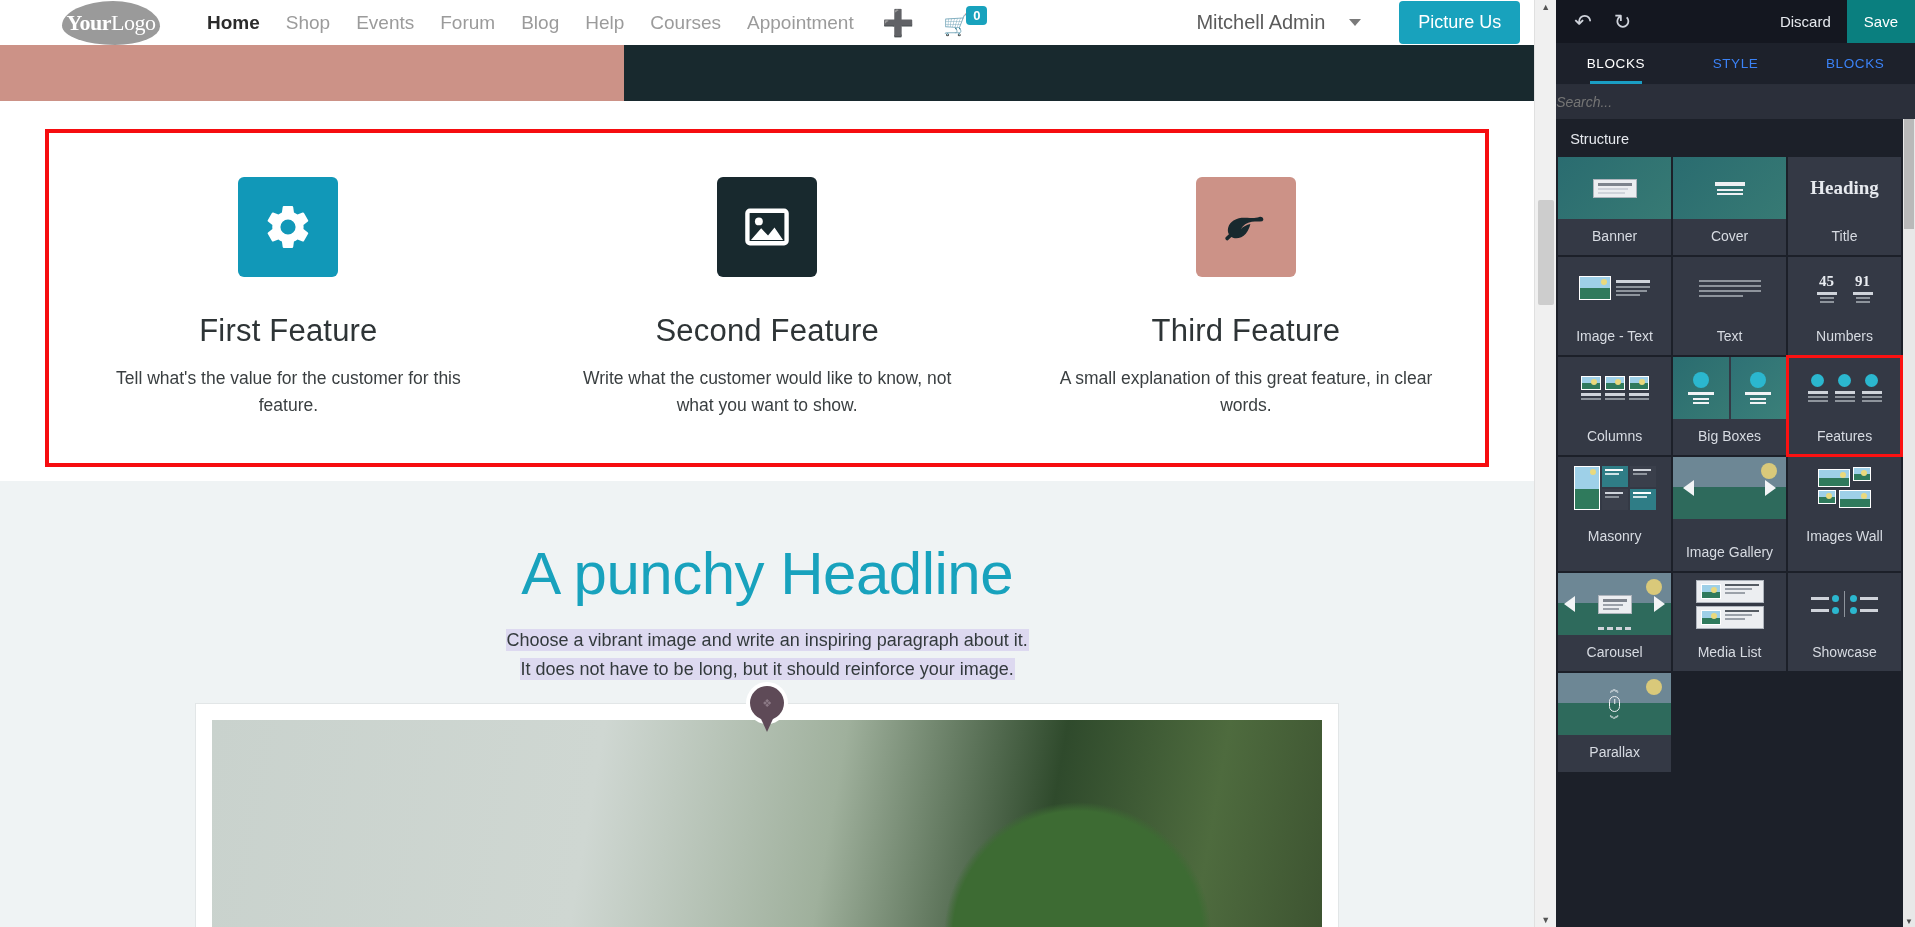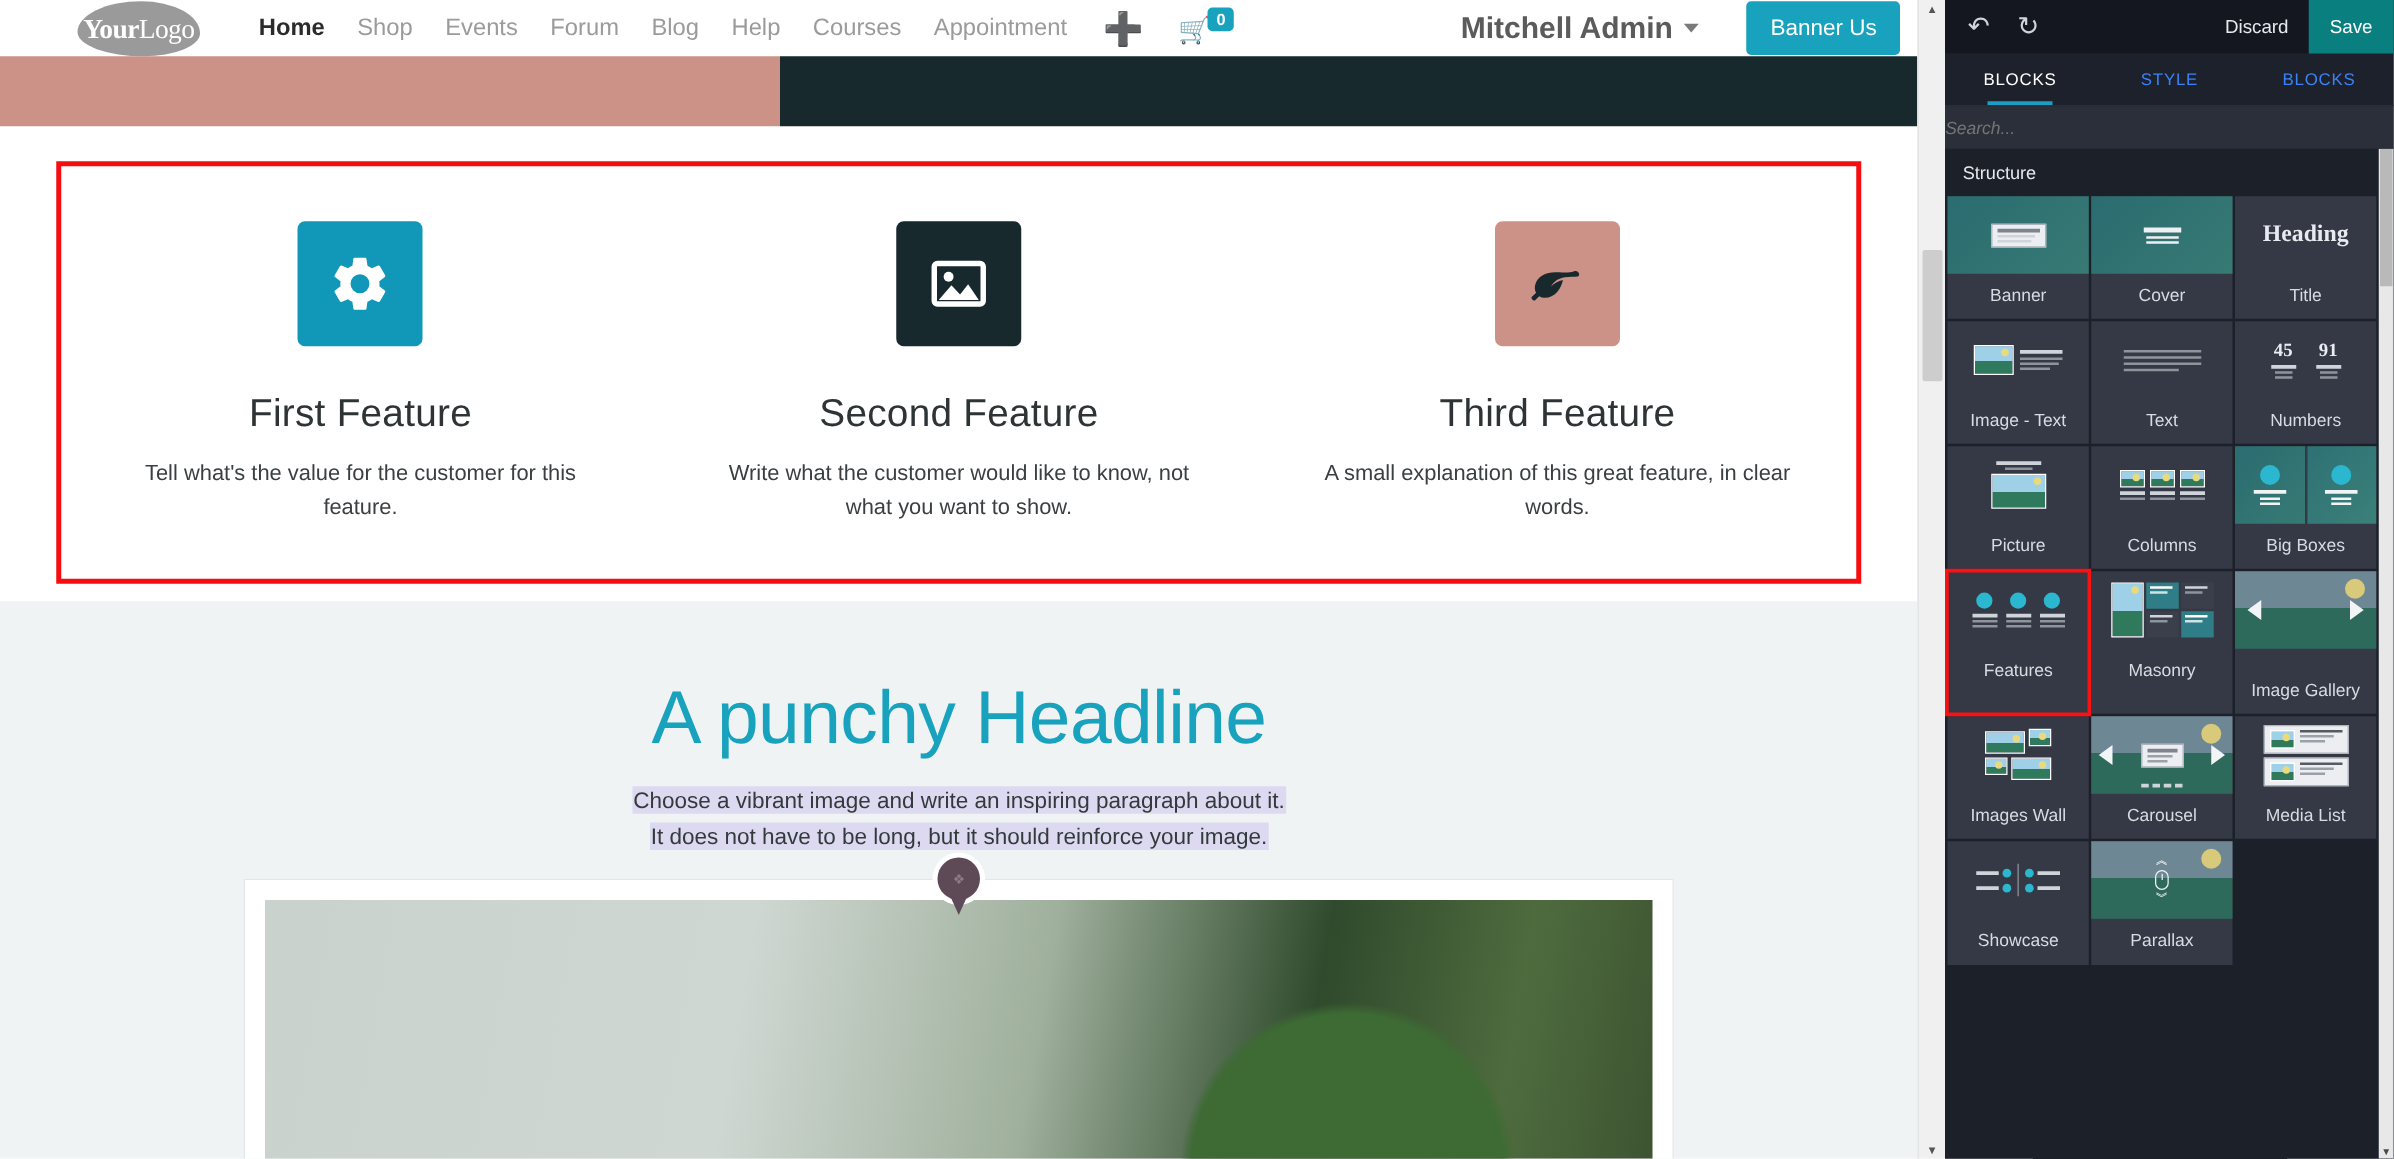--- a/index.html
+++ b/index.html
@@ -37,21 +37,21 @@
   }
   .nav-links a.active { color:#2b2b2b; font-weight:600; }
   .nav-plus { color:#6f6f6f; font-size:26px; font-weight:700; padding:0 18px 0 16px; line-height:1; cursor:pointer;}
   .cart { display:flex; align-items:flex-start; padding: 0 10px; position:relative; cursor:pointer;}
   .cart-ico { font-size:21px; color:#7c7c7c; line-height:1; margin-top:4px; }
   .cart-badge {
     background:#18a2bd; color:#fff; font-size:13px; font-weight:700; border-radius:4px;
     padding:2px 7px; margin-left:-3px; margin-top:-4px;
   }
   .nav-right { margin-left:auto; display:flex; align-items:center; gap:0; }
-  .user { font-size:24px; font-weight:700; color:#5b5b5b; display:flex; align-items:center; gap:9px; cursor:pointer; margin-right:38px;}
+  .user { font-size:20px; font-weight:400; color:#5b5b5b; display:flex; align-items:center; gap:24px; cursor:pointer; margin-right:38px;}
   .caret { width:0; height:0; border-left:6px solid transparent; border-right:6px solid transparent; border-top:7px solid #7a7a7a; }
   .btn-contact {
     background:#18a2bd; color:#fff; border:none; border-radius:4px;
     font-size:18px; padding: 11px 19px; cursor:pointer;
   }
 
   
   .band { display:flex; height: 56px; }
   .band .rose { flex: 0 0 624px; background:#cc9287; }
   .band .dark { flex: 1 1 auto; background:#18292e; }
@@ -189,21 +189,21 @@
       <div class="cart">
         <span class="cart-ico">🛒</span>
         <span class="cart-badge">0</span>
       </div>
 
       <div class="nav-right">
         <div class="user">
           <span>Mitchell Admin</span>
           <span class="caret"></span>
         </div>
-        <button class="btn-contact">Banner Us</button>
+        <button class="btn-contact">Picture Us</button>
       </div>
     </div>
 
     <div class="band">
       <div class="rose"></div>
       <div class="dark"></div>
     </div>
 
     <div class="features-wrap">
       <div class="features">
@@ -360,30 +360,20 @@
                   <div style="color:#e9ecf1;font-family:'Liberation Serif',serif;font-weight:700;font-size:15px;line-height:1;">91</div>
                   <span class="bar" style="height:3px;width:20px;margin:3px auto 2px;"></span>
                   <span class="bar" style="height:2px;width:14px;margin:0 auto 2px;background:#8e949c;"></span>
                   <span class="bar" style="height:2px;width:14px;margin:0 auto;background:#8e949c;"></span>
                 </div>
               </div>
             </div>
             <div class="cell-label">Numbers</div>
           </div>
 
-          <div class="cell">
-            <div class="thumb">
-              <div style="text-align:center;">
-                <span class="bar" style="height:3px;width:36px;margin:0 auto 2px;"></span>
-                <span class="bar" style="height:2px;width:22px;margin:0 auto 3px;background:#8e949c;"></span>
-                <div class="mini-img sun" style="width:44px;height:28px;margin:0 auto;"></div>
-              </div>
-            </div>
-            <div class="cell-label">Picture</div>
-          </div>
 
           <div class="cell">
             <div class="thumb">
               <div style="display:flex;gap:4px;">
                 <div style="width:20px;">
                     <div class="mini-img sun" style="width:20px;height:14px;"></div>
                     <span class="bar" style="height:3px;width:100%;margin:3px 0 2px;"></span>
                     <span class="bar" style="height:2px;width:100%;background:#8e949c;"></span>
                   </div>
                 <div style="width:20px;">

